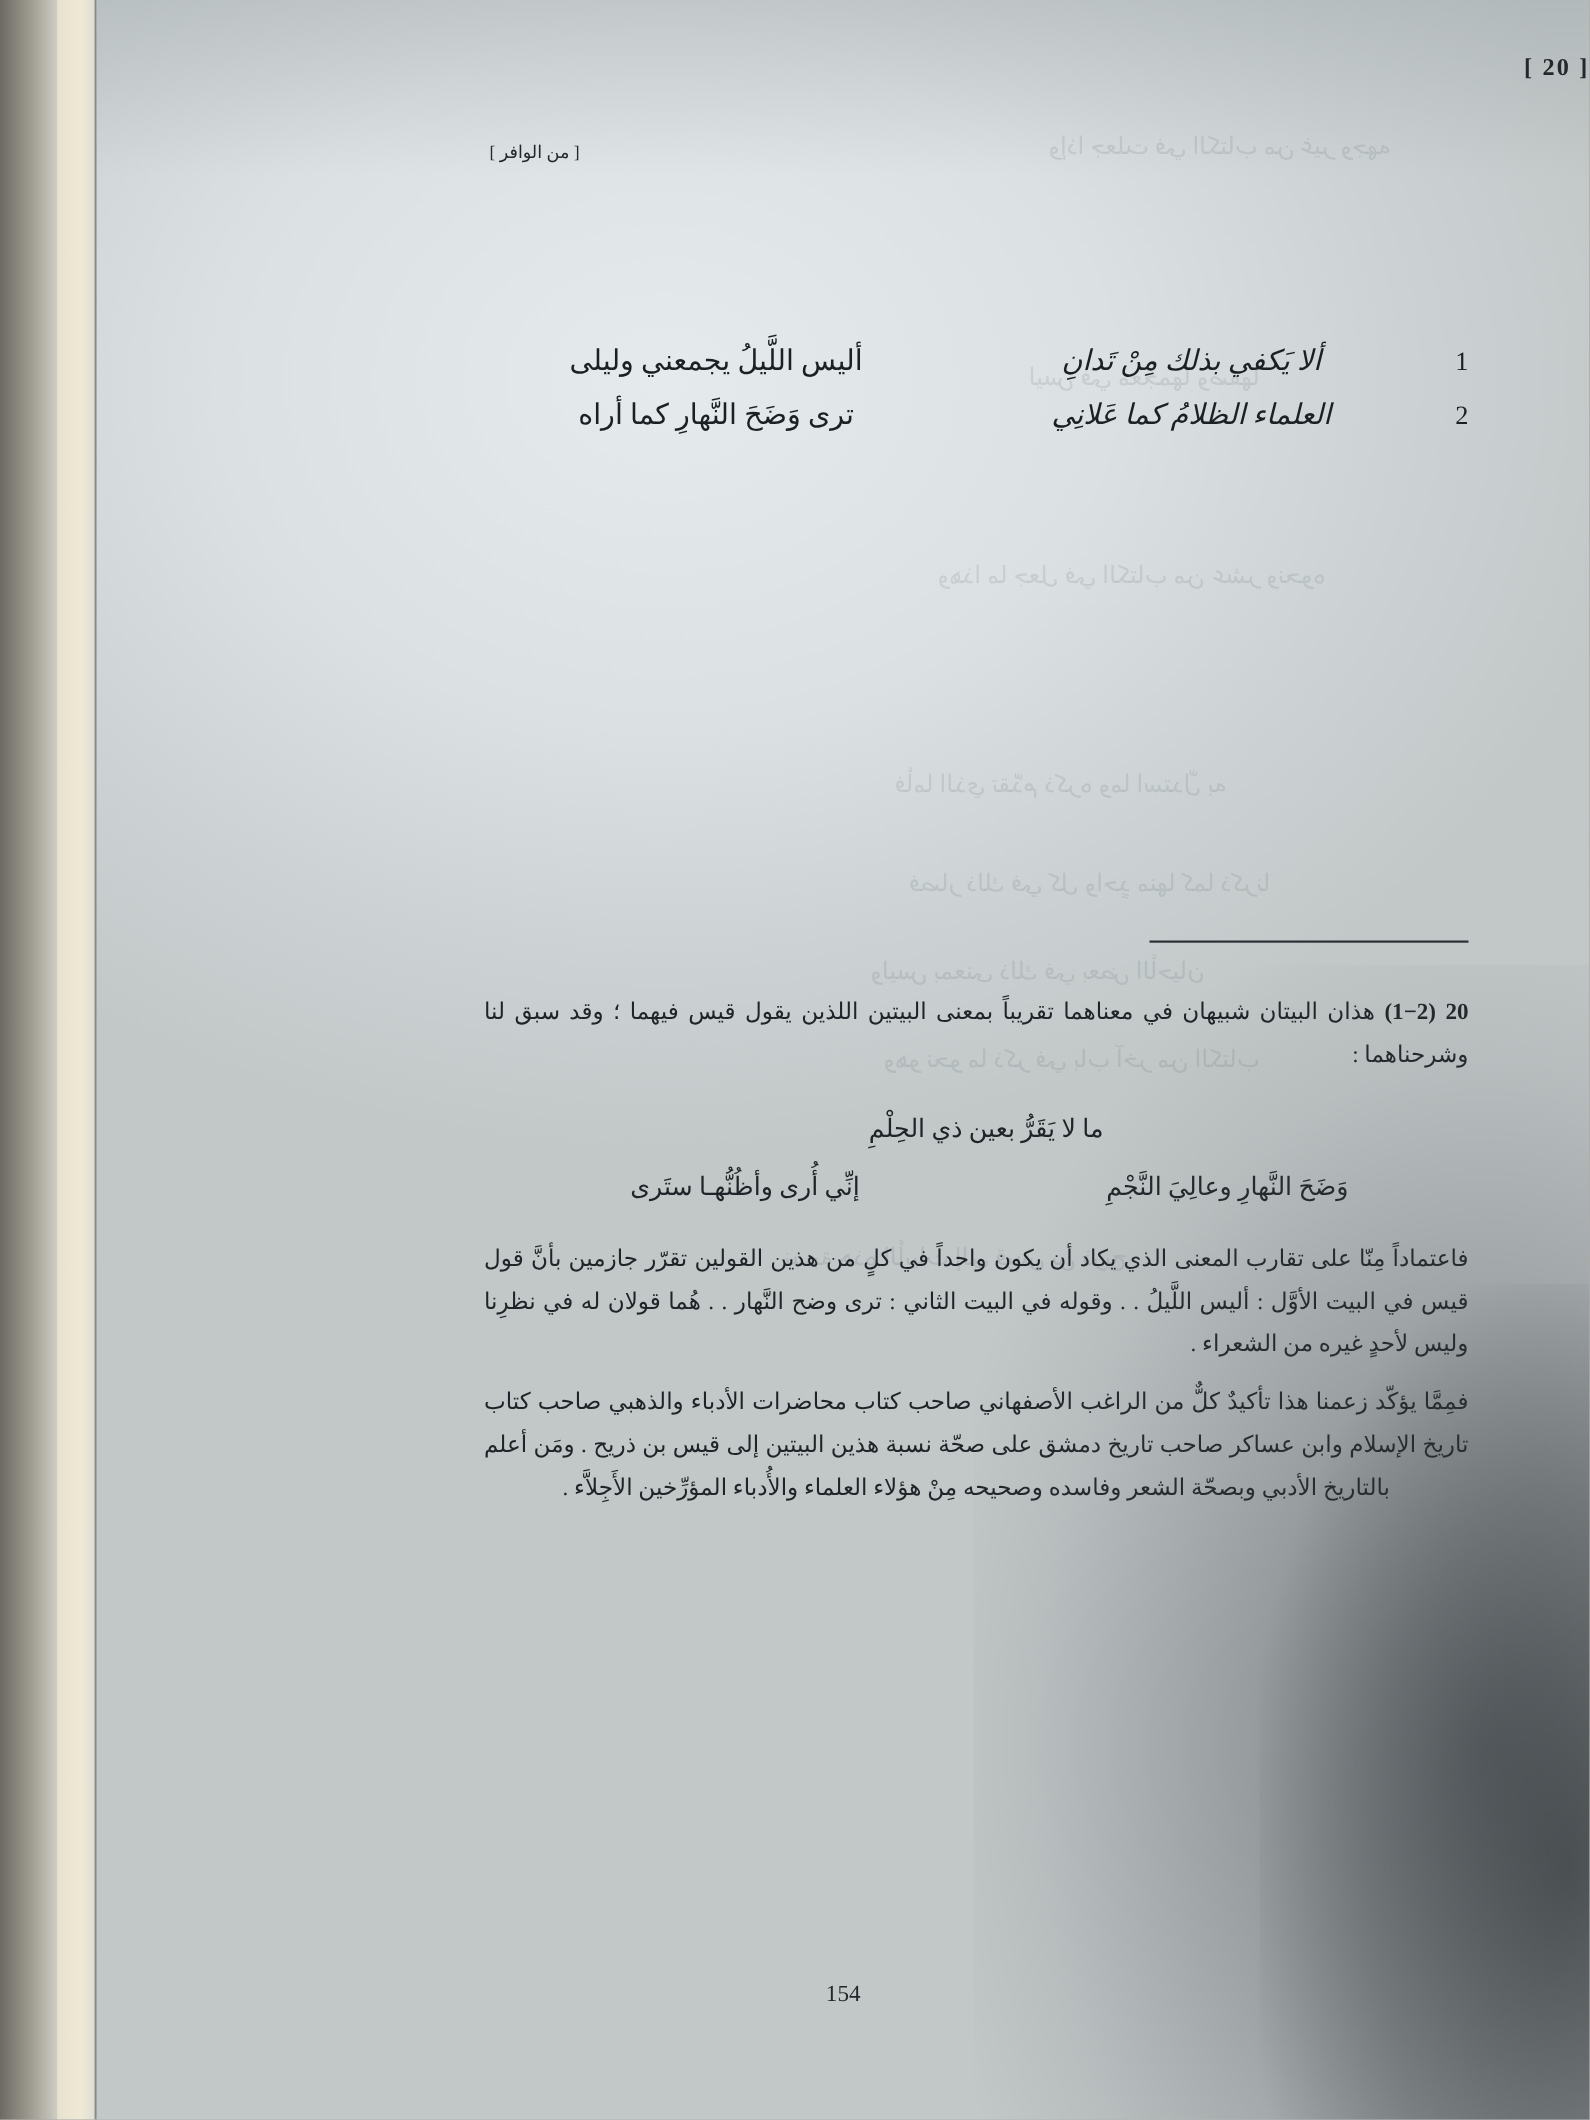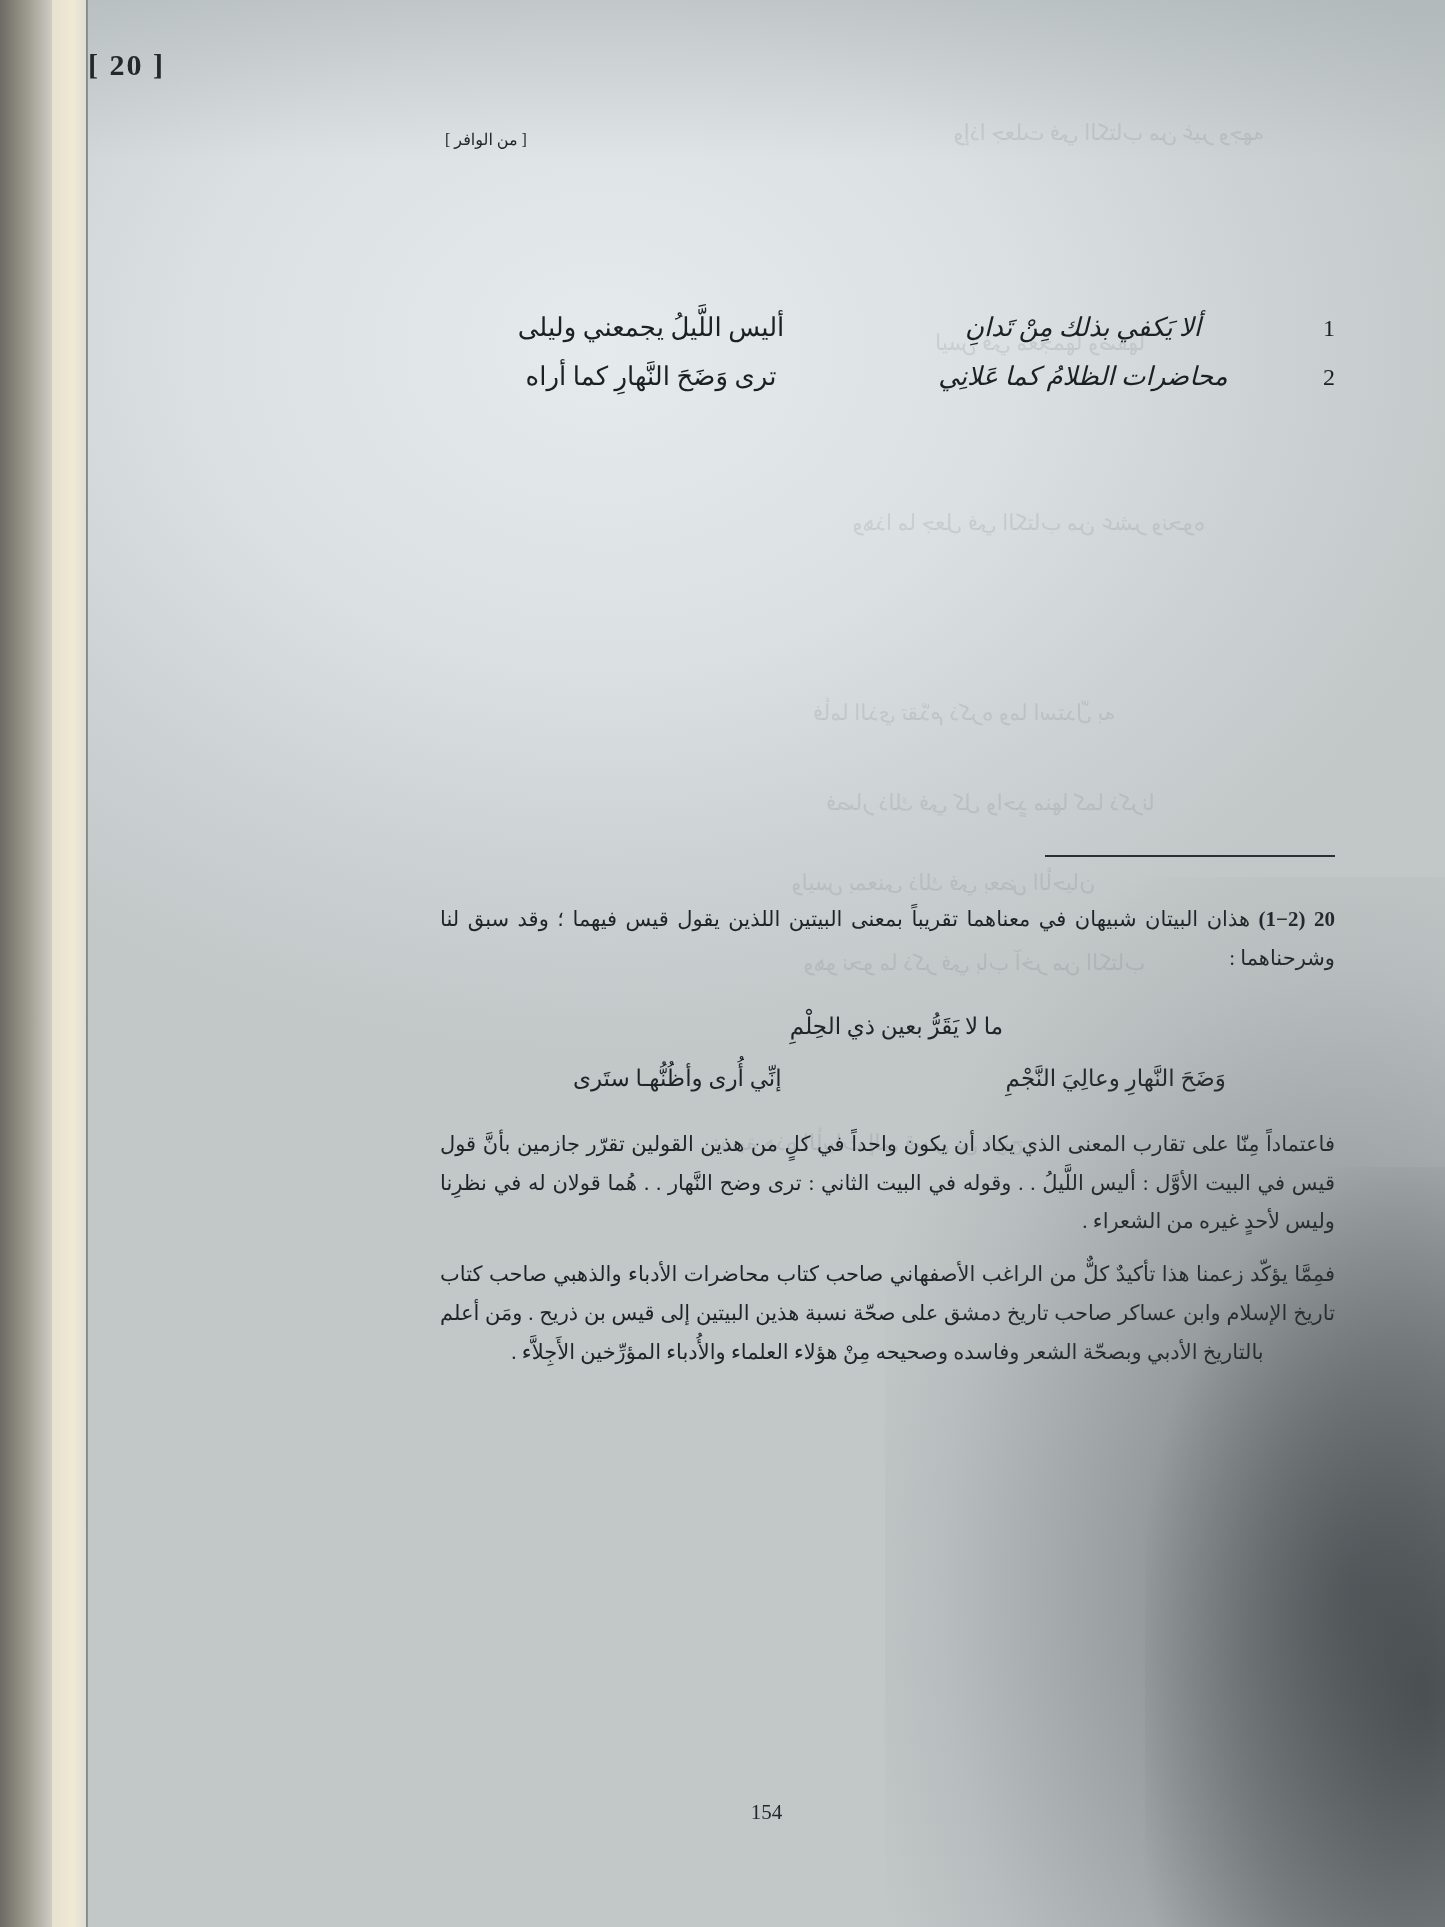--- a/index.html
+++ b/index.html
@@ -80,22 +80,22 @@
   .content {
     position: absolute;
     left: 88px; top: 0; right: 0; bottom: 0;
     padding: 0;
   }
 
   .page-number-top {
     position: absolute;
     top: 48px;
     left: 0; right: 0;
-    text-align: left;
-    font-size: 30px;
+    text-align: right;
+    font-size: 22px;
     font-weight: bold;
     color: #23282c;
     letter-spacing: 2px;
   }
 
   .body-block {
     position: absolute;
     top: 130px;
     right: 110px;
     width: 890px;
@@ -221,21 +221,21 @@
     </div>
 
     <div class="verse-block">
       <div class="verse-row">
         <div class="verse-num">1</div>
         <div class="hemistich first">ألا يَكفي بذلك مِنْ تَدانِ</div>
         <div class="hemistich second">أليس اللَّيلُ يجمعني وليلى</div>
       </div>
       <div class="verse-row">
         <div class="verse-num">2</div>
-        <div class="hemistich first">محاضرات الظلامُ كما عَلانِي</div>
+        <div class="hemistich first">العلماء الظلامُ كما عَلانِي</div>
         <div class="hemistich second">ترى وَضَحَ النَّهارِ كما أراه</div>
       </div>
     </div>
 
     <div class="footnote-rule"></div>
 
     <div class="footnotes">
       <div class="fn-para">
         <span class="fn-index">20 (1−2)</span>
         <span>هذان البيتان شبيهان في معناهما تقريباً بمعنى البيتين اللذين يقول قيس فيهما ؛ وقد سبق لنا وشرحناهما :</span>

